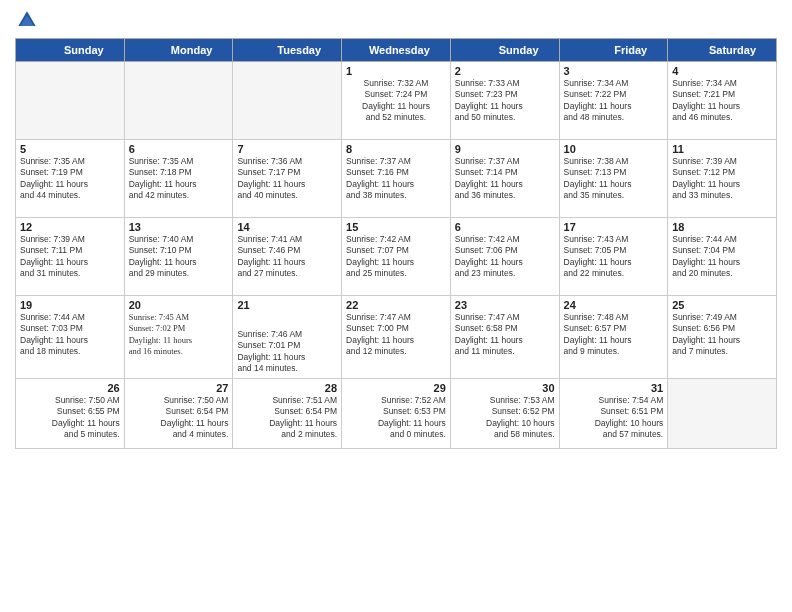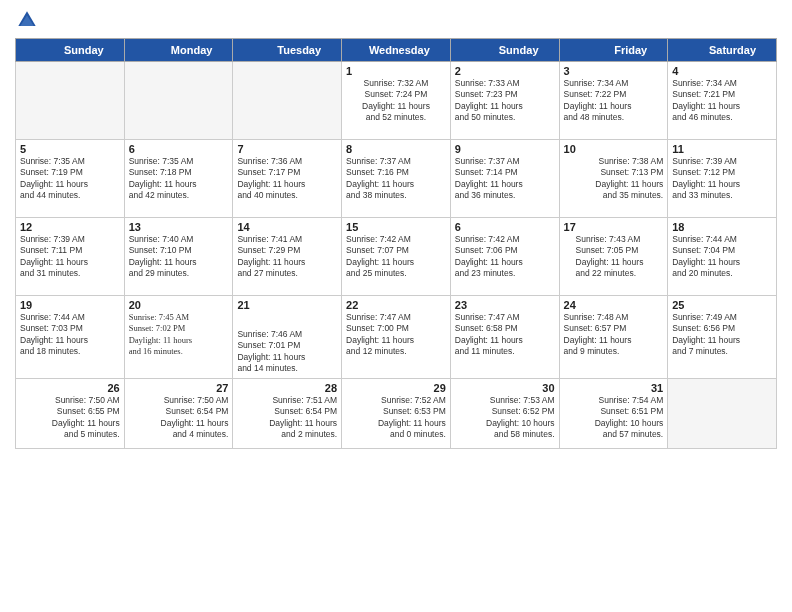--- a/index.html
+++ b/index.html
@@ -197,21 +197,21 @@
           </td>
           <td>
             <span class="day-number">9</span>
             <div class="day-info" style="white-space: pre-line;">Sunrise: 7:37 AM
 Sunset: 7:14 PM
 Daylight: 11 hours
 and 36 minutes.</div>
           </td>
           <td>
             <span class="day-number">10</span>
-            <div class="day-info" style="white-space: pre-line; text-align: right;">Sunrise: 7:38 AM
+            <div class="day-info" style="white-space: pre-line;">Sunrise: 7:38 AM
 Sunset: 7:13 PM
 Daylight: 11 hours
 and 35 minutes.</div>
           </td>
           <td>
             <span class="day-number">11</span>
             <div class="day-info" style="white-space: pre-line;">Sunrise: 7:39 AM
 Sunset: 7:12 PM
 Daylight: 11 hours
 and 33 minutes.</div>
@@ -228,41 +228,41 @@
           <td>
             <span class="day-number">13</span>
             <div class="day-info" style="white-space: pre-line;">Sunrise: 7:40 AM
 Sunset: 7:10 PM
 Daylight: 11 hours
 and 29 minutes.</div>
           </td>
           <td>
             <span class="day-number">14</span>
             <div class="day-info" style="white-space: pre-line;">Sunrise: 7:41 AM
-Sunset: 7:29 PM
+Sunset: 7:46 PM
 Daylight: 11 hours
 and 27 minutes.</div>
           </td>
           <td>
             <span class="day-number">15</span>
             <div class="day-info" style="white-space: pre-line;">Sunrise: 7:42 AM
 Sunset: 7:07 PM
 Daylight: 11 hours
 and 25 minutes.</div>
           </td>
           <td>
             <span class="day-number">6</span>
             <div class="day-info" style="white-space: pre-line;">Sunrise: 7:42 AM
 Sunset: 7:06 PM
 Daylight: 11 hours
 and 23 minutes.</div>
           </td>
           <td>
             <span class="day-number">17</span>
-            <div class="day-info" style="white-space: pre-line; margin-left: 12px;">Sunrise: 7:43 AM
+            <div class="day-info" style="white-space: pre-line;">Sunrise: 7:43 AM
 Sunset: 7:05 PM
 Daylight: 11 hours
 and 22 minutes.</div>
           </td>
           <td>
             <span class="day-number">18</span>
             <div class="day-info" style="white-space: pre-line;">Sunrise: 7:44 AM
 Sunset: 7:04 PM
 Daylight: 11 hours
 and 20 minutes.</div>

